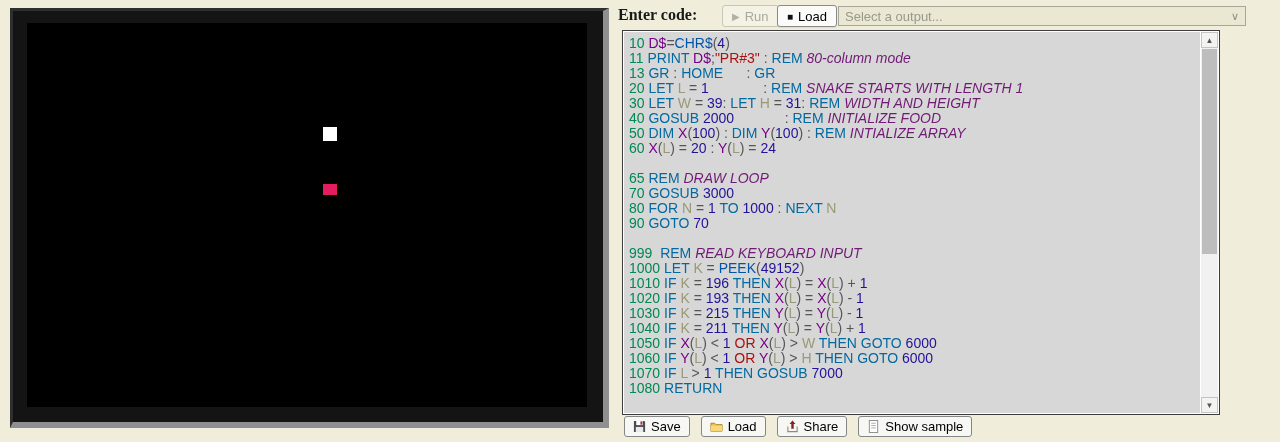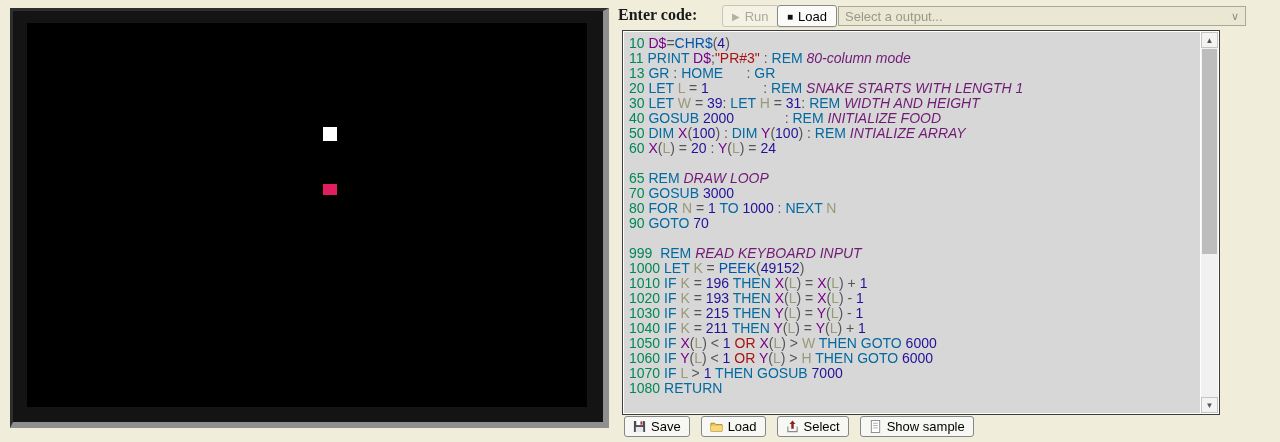--- a/index.html
+++ b/index.html
@@ -164,21 +164,21 @@
       </span>
       <span>Load</span>
     </div>
     <div class="fbtn">
       <span>
         <svg width="13" height="13" viewBox="0 0 14 14">
           <path fill="none" stroke="#8a8a8a" stroke-width="1.2" d="M2 7 V12.5 H12 V7"></path>
           <path fill="#8b2020" d="M7 0.5 L10.2 4.2 H8.3 V9.5 H5.7 V4.2 H3.8 Z"></path>
         </svg>
       </span>
-      <span>Select</span>
+      <span>Share</span>
     </div>
     <div class="fbtn">
       <span>
         <svg width="13" height="13" viewBox="0 0 14 14">
           <rect x="2.5" y="0.5" width="9" height="13" fill="#ffffff" stroke="#8a8a8a"></rect>
           <line x1="4.5" y1="3.5" x2="9.5" y2="3.5" stroke="#aaaaaa"></line>
           <line x1="4.5" y1="6" x2="9.5" y2="6" stroke="#aaaaaa"></line>
           <line x1="4.5" y1="8.5" x2="9.5" y2="8.5" stroke="#aaaaaa"></line>
         </svg>
       </span>

